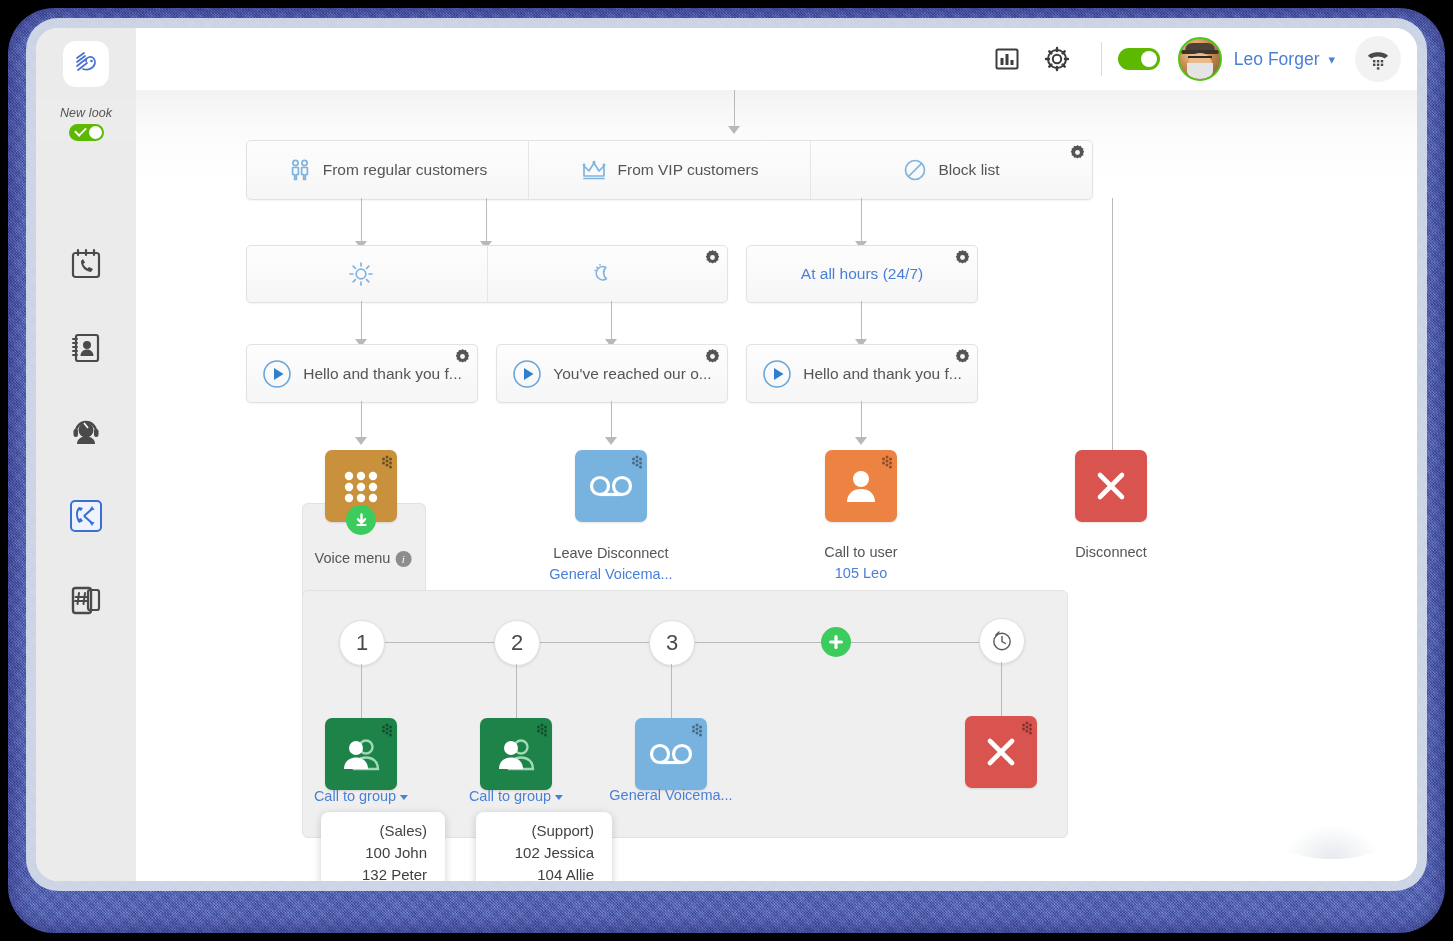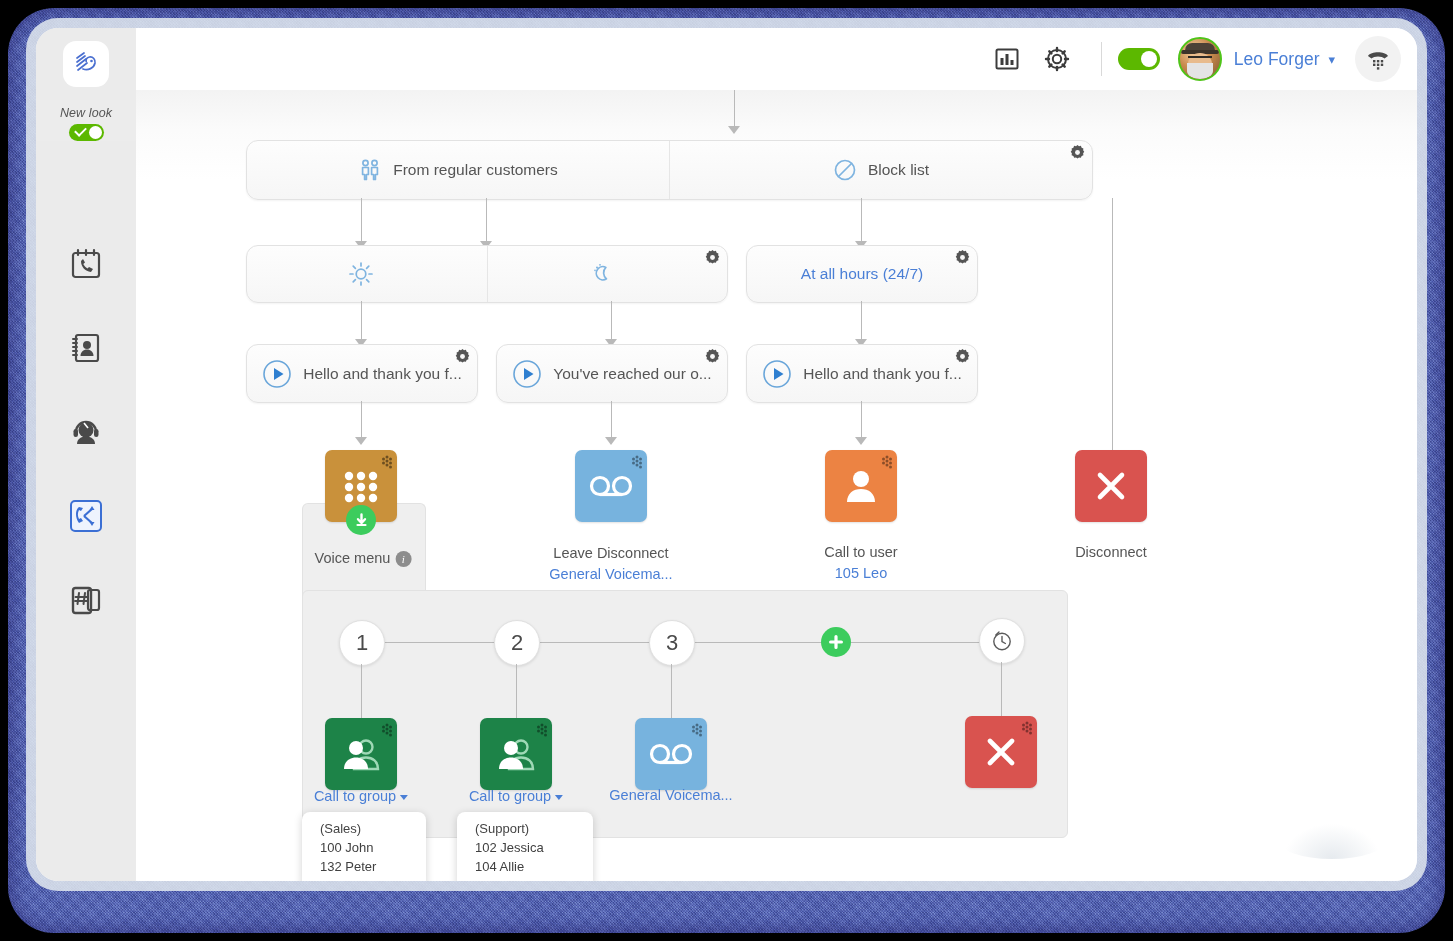--- a/index.html
+++ b/index.html
@@ -192,21 +192,21 @@
   .canvas {
     flex: 1 1 auto;
     position: relative;
     background: linear-gradient(#f3f3f3 0px, #fbfbfb 40px, #ffffff 90px);
     overflow: hidden;
   }
   .node-card {
     position: absolute;
     background: linear-gradient(#fdfdfd, #f6f6f6);
     border: 1px solid #e2e2e2;
-    border-radius: 12px;
+    border-radius: 5px;
     box-shadow: 0 1px 2px rgba(0,0,0,.05);
     display: flex;
     align-items: center;
   }
   .card-cell {
     flex: 1 1 0;
     display: flex; align-items: center; justify-content: center;
     gap: 11px;
     height: 100%;
     font-size: 15.5px;
@@ -284,24 +284,25 @@
     width: 30px; height: 30px; border-radius: 50%;
     background: #3ccc5d;
     display: flex; align-items: center; justify-content: center;
   }
   .tooltip-card {
     position: absolute;
     background: #fff;
     border-radius: 8px;
     box-shadow: 0 2px 9px rgba(0,0,0,.18);
     padding: 8px 18px 11px;
-    text-align: left;
-    font-size: 13px;
+    text-align: right;
+    font-size: 15px;
     color: #444;
     line-height: 1.45;
+    margin-left: 19px;
   }
   .tooltip-card .ext { color: #404040; }
   .info-dot {
     display: inline-flex; align-items: center; justify-content: center;
     width: 16px; height: 16px; border-radius: 50%;
     background: #8d8d8d; color: #fff;
     font-size: 11px; font-style: italic; font-family: "Liberation Serif", serif;
     vertical-align: middle; margin-left: 5px;
   }
   .caret-down {
@@ -459,20 +460,30 @@
 
         <div class="node-card" style="left:110px; top:50px; width:845px; height:58px;">
           <div class="card-cell">
             <svg width="24" height="24" viewBox="0 0 24 24">
               <circle cx="7.5" cy="5" r="2.6" fill="none" stroke="#7fb4e0" stroke-width="1.7"></circle>
               <path d="M4.6 9.5 h5.8 v7 h-2 v5 h-1.8 v-5 h-2 z" fill="none" stroke="#7fb4e0" stroke-width="1.7" stroke-linejoin="round"></path>
               <circle cx="16.5" cy="5" r="2.6" fill="none" stroke="#7fb4e0" stroke-width="1.7"></circle>
               <path d="M13.6 9.5 h5.8 v7 h-2 v5 h-1.8 v-5 h-2 z" fill="none" stroke="#7fb4e0" stroke-width="1.7" stroke-linejoin="round"></path>
             </svg>
             <span>From regular customers</span>
+          </div>
+          <div class="card-cell">
+            <svg width="26" height="22" viewBox="0 0 26 22">
+              <path d="M3 17 L3 7 L8 12 L13 4 L18 12 L23 7 L23 17 z" fill="none" stroke="#7fb4e0" stroke-width="1.7" stroke-linejoin="round"></path>
+              <path d="M3 19.5 h20" stroke="#7fb4e0" stroke-width="1.7" stroke-linecap="round"></path>
+              <circle cx="3" cy="6" r="1.4" fill="#7fb4e0"></circle>
+                <circle cx="13" cy="3.2" r="1.4" fill="#7fb4e0"></circle>
+                <circle cx="23" cy="6" r="1.4" fill="#7fb4e0"></circle>
+            </svg>
+            <span>From VIP customers</span>
           </div>
           <div class="card-cell">
             <svg width="24" height="24" viewBox="0 0 24 24">
               <circle cx="12" cy="12" r="9.5" fill="none" stroke="#7fb4e0" stroke-width="1.7"></circle>
               <path d="M5.5 18.5 L18.5 5.5" stroke="#7fb4e0" stroke-width="1.7"></path>
             </svg>
             <span>Block list</span>
           </div>
           <div class="card-gear">
             <svg width="15" height="15" viewBox="0 0 16 16">

